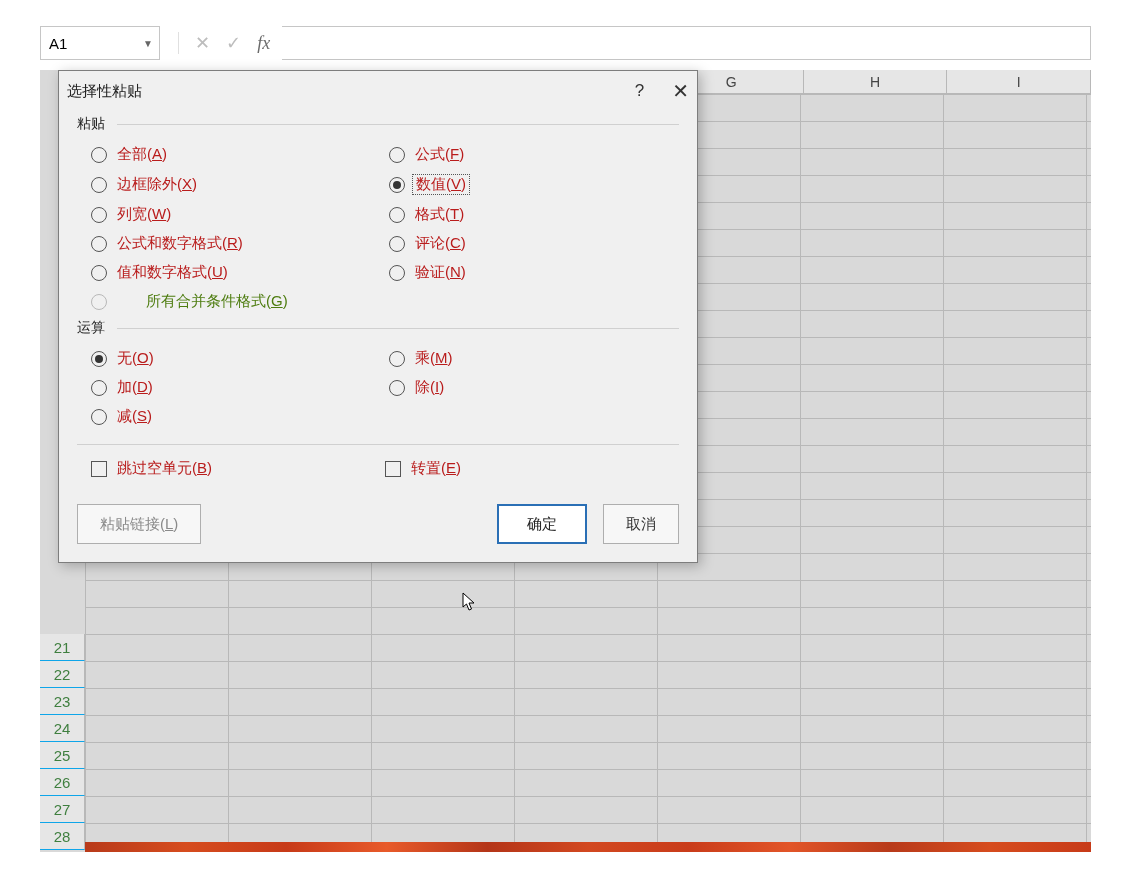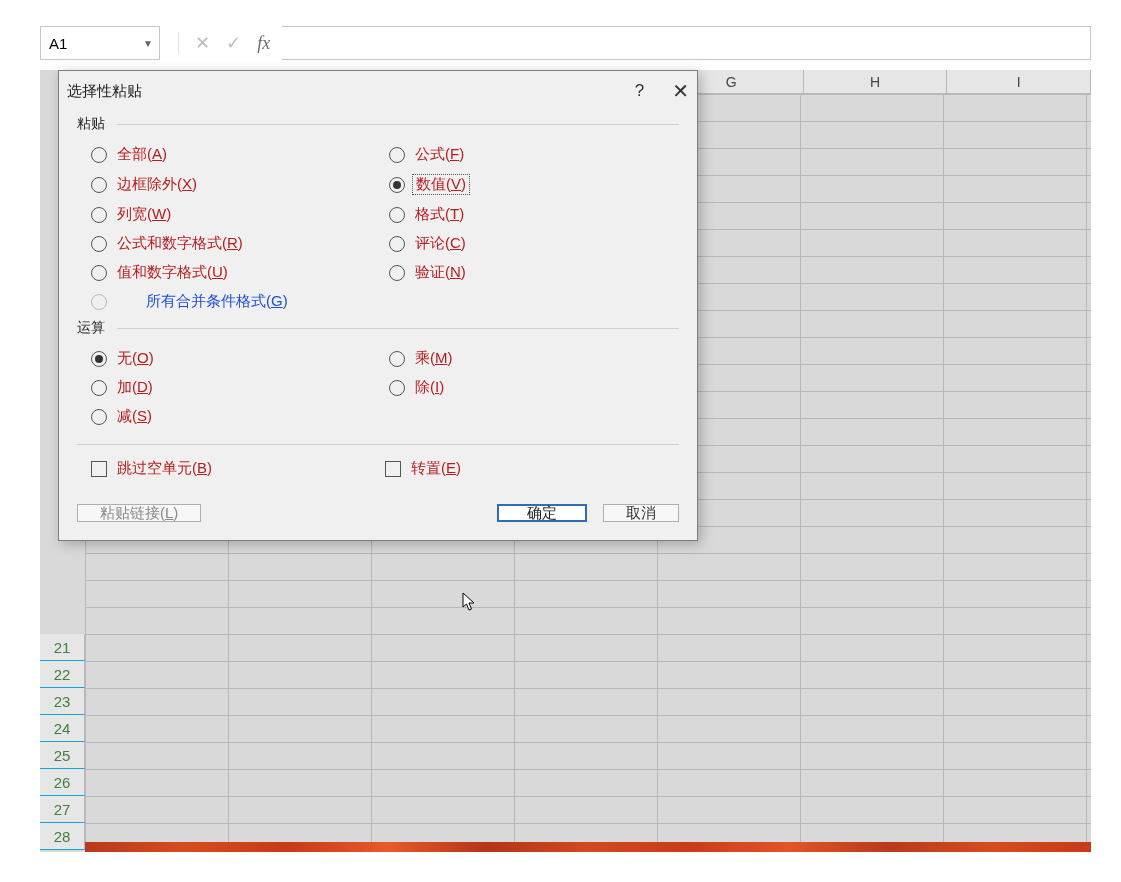--- a/index.html
+++ b/index.html
@@ -192,21 +192,21 @@
     row-gap: 10px;
     padding: 8px 0 8px 14px;
   }
   .radio-item, .check-item {
     display: flex;
     align-items: center;
     gap: 10px;
     font-size: 15px;
     color: #b91c1c;
   }
-  .radio-item.disabled { color: #1d4ed8; gap: 39px; }
+  .radio-item.disabled { color: #4d7c0f; gap: 39px; }
   .radio {
     width: 16px; height: 16px;
     border: 1.6px solid #555;
     border-radius: 50%;
     position: relative;
     flex-shrink: 0;
   }
   .radio.sel::after {
     content:"";
     position:absolute;
@@ -238,21 +238,21 @@
     padding:4px 0 4px 14px;
   }
 
   .dialog-buttons {
     display:flex;
     align-items:center;
     gap:16px;
     margin-top:22px;
   }
   .btn {
-    height:18px;
+    height:40px;
     padding:0 22px;
     border:1px solid #aeaeae;
     background:#f7f7f7;
     font-size:15px;
     color:#333;
     display:flex;
     align-items:center;
     justify-content:center;
     cursor:default;
   }

